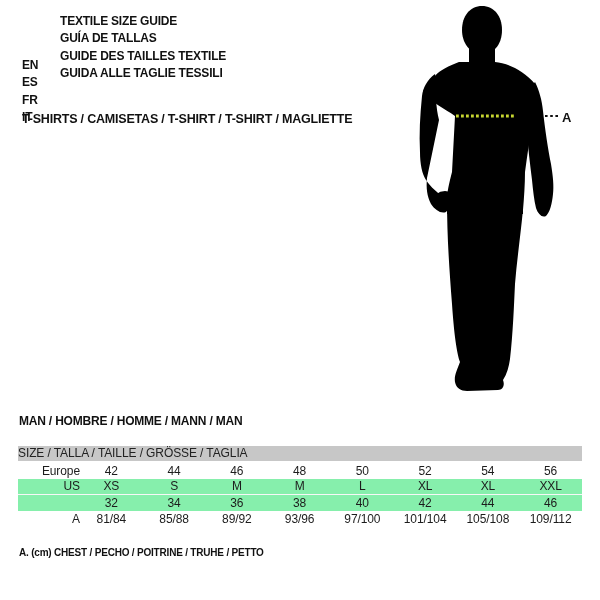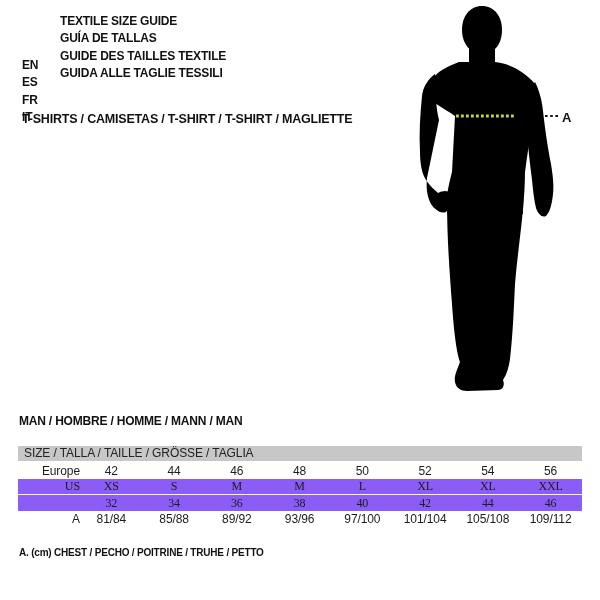--- a/index.html
+++ b/index.html
@@ -15,23 +15,23 @@
   
   .category-block{position:absolute;left:22px;top:110px;}
   .category-line{height:19px;line-height:19px;font-size:12.5px;font-weight:700;letter-spacing:-0.2px;white-space:nowrap;}
   
   .figure-wrap{position:absolute;left:393px;top:4px;width:186px;height:400px;}
   .figure-wrap svg{display:block;width:186px;height:400px;}
   
   .man-title{position:absolute;left:19px;top:414px;font-size:12px;font-weight:700;letter-spacing:-0.2px;}
   
   .size-table{position:absolute;left:18px;top:446px;width:564px;font-size:12px;letter-spacing:-0.1px;}
-  .size-table-header{height:15px;line-height:15px;background:#c7c7c7;padding-left:6px;margin-bottom:2px;color:#222;}
+  .size-table-header{height:15px;line-height:15px;background:#c7c7c7;padding-left:0;margin-bottom:2px;color:#222;}
   .t-row{display:flex;height:16px;line-height:16px;color:#1c1c1c;}
-  .t-row.shaded{background:#8b5cf6;font-family:Liberation Serif, serif;}
+  .t-row.shaded{background:#86efac;}
   .t-row.shaded.first-shaded{border-bottom:1px solid #f7f7f7;height:15px;line-height:15px;}
   .t-label{flex:0 0 56px;padding-left:6px;text-align:right;}
   .t-cell{flex:1 1 0;text-align:center;}
   
   .footnote{position:absolute;left:19px;top:547px;font-size:10px;font-weight:700;letter-spacing:-0.2px;}
 </style>
 </head>
 <body>
 
 <div class="lang-block">

